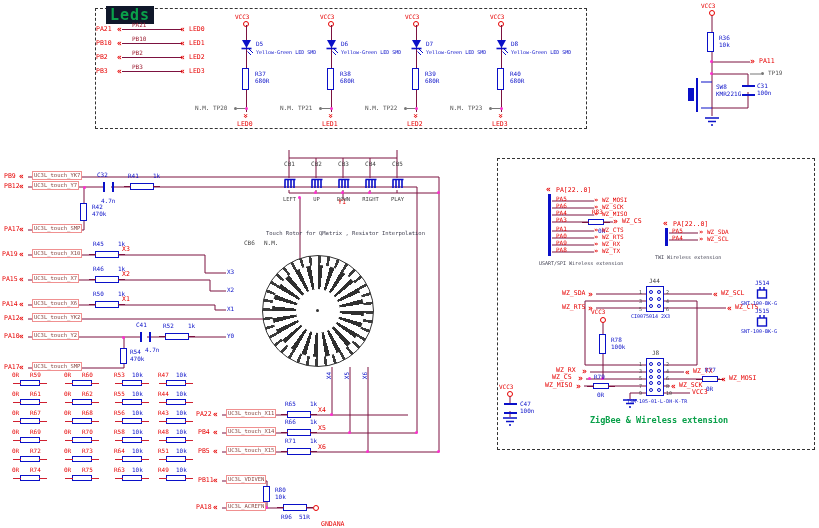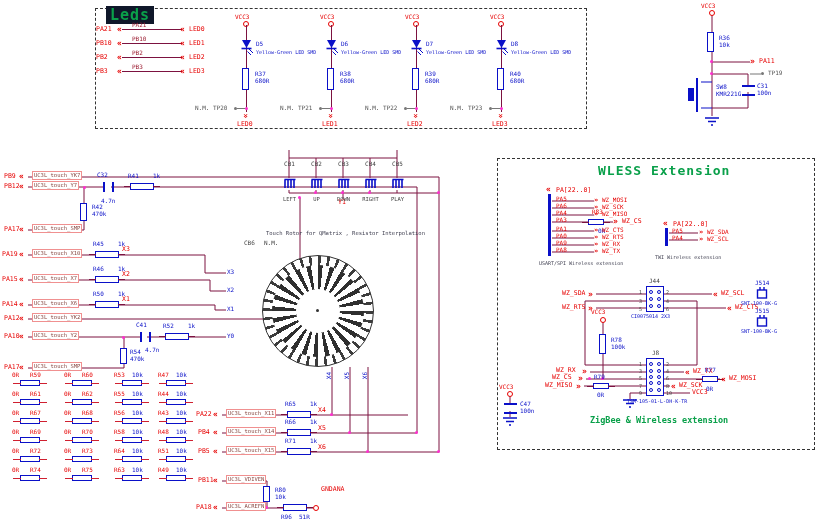--- a/index.html
+++ b/index.html
@@ -376,21 +376,21 @@
     <div class="rh" style="left:287px;top:448px"></div>
     <span class="t blue" style="left:285px;top:438px">R71</span>
     <span class="t blue" style="left:310px;top:438px">1k</span>
     <div class="rv" style="left:263px;top:486px;height:16px"></div>
     <span class="t blue" style="left:275px;top:487px">R80</span>
     <span class="t blue" style="left:275px;top:494px">10k</span>
     <div class="rh" style="left:283px;top:504px"></div>
     <span class="t blue" style="left:281px;top:514px">R96</span>
     <span class="t blue" style="left:299px;top:514px">51R</span>
     <span class="vcc" style="left:313px;top:505px"></span>
-    <span class="t t65 red" style="left:321px;top:486px">GNDANA</span>
+    <span class="t t65 red" style="left:321px;top:521px">GNDANA</span>
   </div>
 
   <div>
     <span class="t t65 red" style="left:122px;top:246px">X3</span>
     <span class="t t65 red" style="left:122px;top:271px">X2</span>
     <span class="t t65 red" style="left:122px;top:296px">X1</span>
     <span class="t t65 red" style="left:318px;top:407px">X4</span>
     <span class="t t65 red" style="left:318px;top:425px">X5</span>
     <span class="t t65 red" style="left:318px;top:444px">X6</span>
     <span class="t t65 red" style="left:338px;top:199px">Y1</span>
@@ -570,21 +570,20 @@
       <div class="rg"></div>
     </div>
       <div class="gcell">
       <span class="ga">R49</span>
       <span class="gb">10k</span>
       <div class="rg"></div>
     </div>
     </div>
 
   <div class="dashbox" style="left:497px;top:158px;width:316px;height:290px"></div>
-  <div class="title" style="left:598px;top:163px;font-size:13px">WLESS Extension</div>
 
   <span class="cl" style="left:546px;top:186px">«</span>
   <span class="t t65 red" style="left:556px;top:187px">PA[22..0]</span>
   <div class="bus" style="left:548px;top:194px;height:62px"></div>
 
   <div class="wrowbox" id="spi" style="left:552px;top:196px;width:110px">
 
   <div class="wrow">
       <span class="pin">PA5</span>
       <span class="cr2">»</span>

